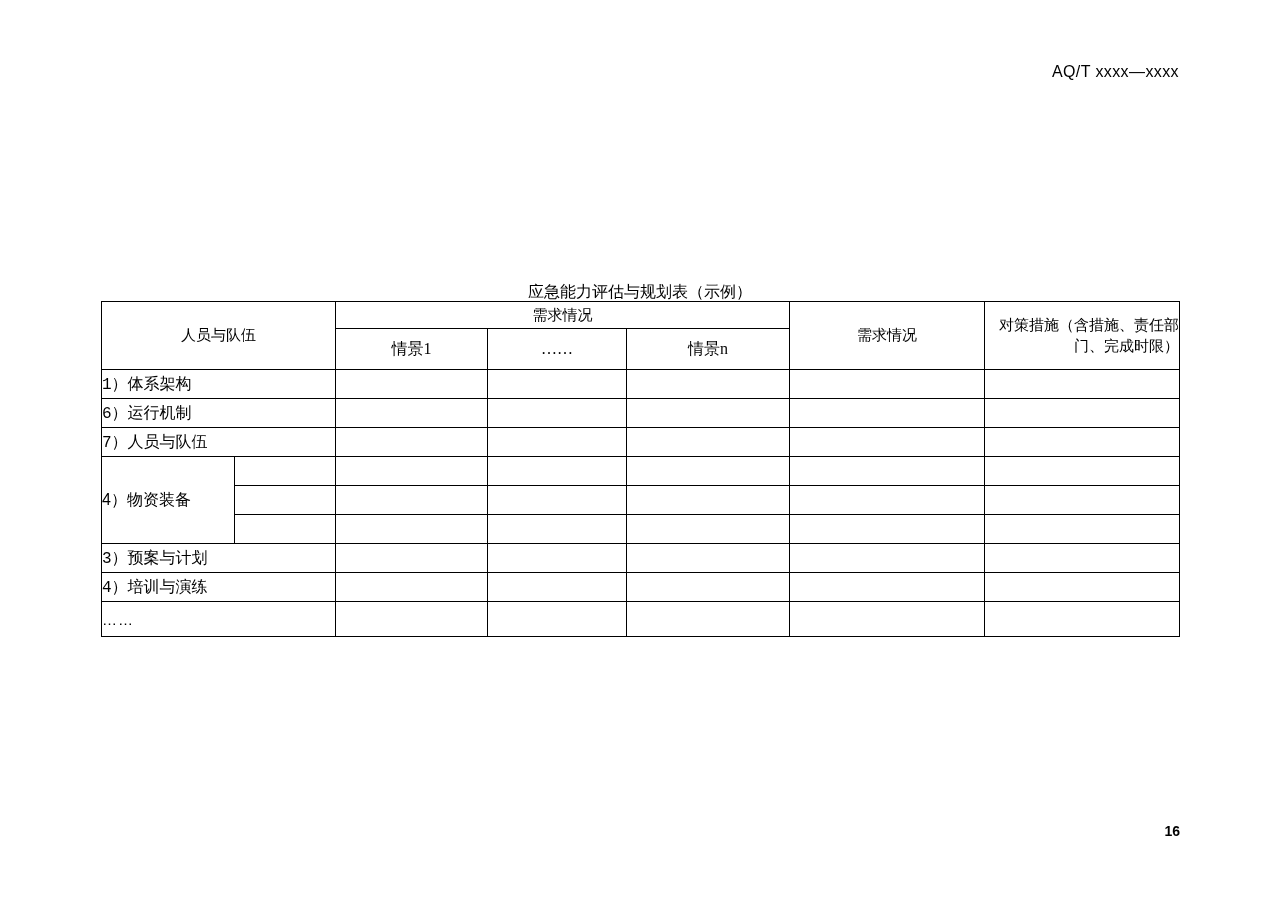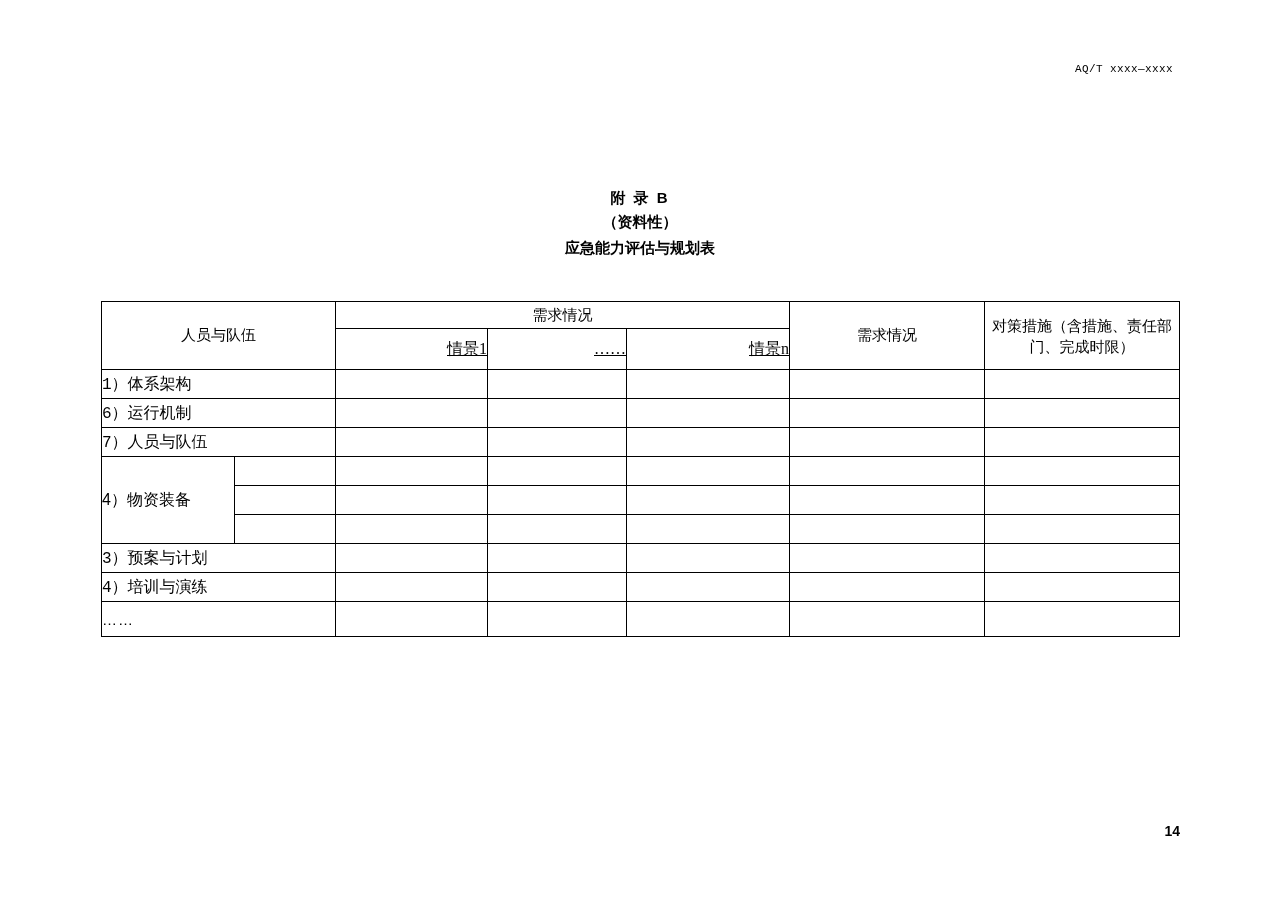--- a/index.html
+++ b/index.html
@@ -15,23 +15,23 @@
     color: #000000;
     overflow: hidden;
   }
   .page {
     position: absolute;
     inset: 0;
   }
   .header-code {
     position: absolute;
     top: 63px;
-    right: 107px;
-    font-family: Liberation Mono, monospace;
-    font-size: 11px;
+    right: 101px;
+    font-family: Liberation Sans, sans-serif;
+    font-size: 16px;
     letter-spacing: 0.4px;
     white-space: nowrap;
   }
   .annex-block {
     position: absolute;
     top: 186px;
     left: 0;
     width: 1280px;
     text-align: center;
   }
@@ -72,35 +72,34 @@
     border-collapse: collapse;
     table-layout: fixed;
   }
   table.plan td, table.plan th {
     border: 1px solid #000000;
     font-weight: normal;
     padding: 0;
     vertical-align: middle;
   }
   .c-head-center {
+    text-align: center;
+    font-size: 16px;
+    font-family: "Liberation Serif", serif;
+  }
+  .c-head-bold {
+    text-align: center;
+    font-family: "Liberation Sans", sans-serif;
+    font-weight: bold;
+    font-size: 15px;
+    margin-top: 27px;
+  }
+  .c-head-left-bold {
     text-align: right;
-    font-size: 16px;
-    font-family: "Liberation Serif", serif;
-    text-decoration: underline;
-  }
-  .c-head-bold {
-    text-align: center;
-    font-family: "Liberation Sans", sans-serif;
-    font-weight: bold;
-    font-size: 15px;
-    margin-top: 27px;
-  }
-  .c-head-left-bold {
-    text-align: center;
-    font-family: Liberation Sans, sans-serif;
+    font-family: Liberation Serif, serif;
     font-weight: bold;
     font-size: 15px;
     padding: 3px 5px 4px 6px;
     line-height: 21px;
   }
   .elem-label {
     text-align: left;
     padding-left: 9px;
     font-size: 16px;
     font-family: Liberation Mono, monospace;
@@ -131,26 +130,22 @@
     font-size: 14px;
   }
 </style>
 </head>
 <body>
 
 <div class="page">
 
   <div class="header-code">AQ/T xxxx—xxxx</div>
 
-  <div class="annex-block">
-    <div class="annex-title">附  录  B</div>
-    <div class="annex-sub">（资料性）</div>
-    <div class="annex-name">应急能力评估与规划表</div>
-  </div>
-
+
+  <div class="table-caption">应急能力评估与规划表（示例）</div>
 
   <table class="plan">
     <colgroup>
       <col style="width:133px">
       <col style="width:101px">
       <col style="width:152px">
       <col style="width:139px">
       <col style="width:163px">
       <col style="width:195px">
       <col style="width:195px">
@@ -243,15 +238,15 @@
         <td class="elem-label dots" colspan="2" style="height:34px">……</td>
         <td></td>
         <td></td>
         <td></td>
         <td></td>
         <td></td>
       </tr>
     </tbody>
   </table>
 
-  <div class="page-number">14</div>
+  <div class="page-number">16</div>
 
 </div>
 
 </body></html>

